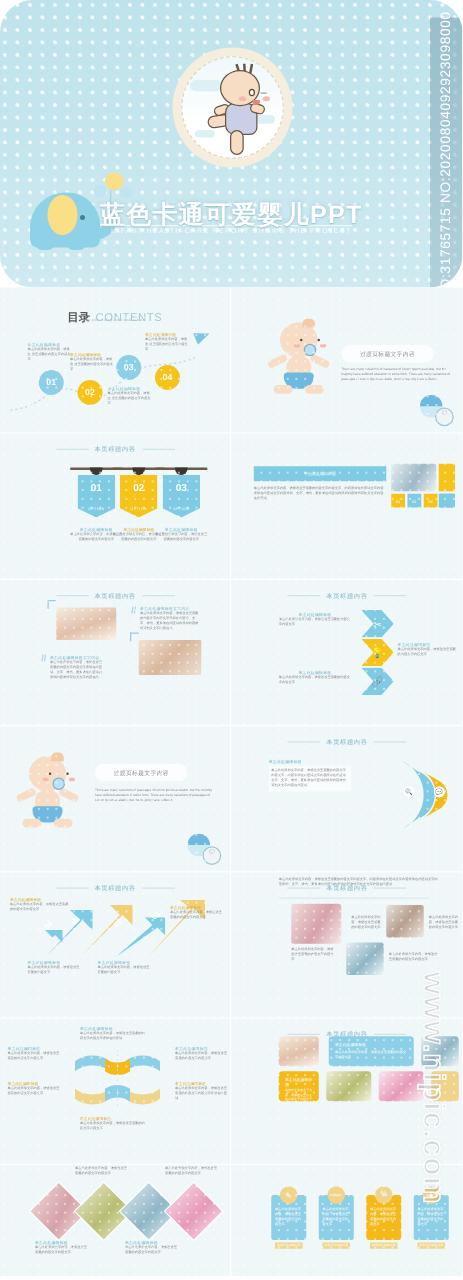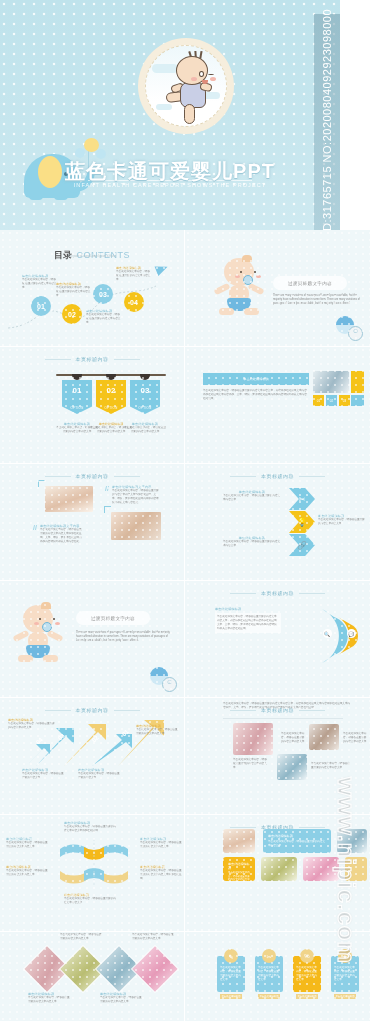--- a/index.html
+++ b/index.html
@@ -7,25 +7,26 @@
   body {
     font-family:"Liberation Sans", sans-serif;
     background:#ffffff;
     position:relative;
     overflow:hidden;
   }
   #page { position:relative; width:370px; height:1024px; background:#fff; }
 
   
   .cover {
-    position:relative; width:340px; height:230px;
+    position:relative; width:370px; height:230px;
     background:
       radial-gradient(circle at 4px 4px, rgba(255,255,255,.85) 1.4px, transparent 1.6px) 0 0/10px 10px,
       linear-gradient(180deg,#bfe3ec 0%, #c6e6ee 55%, #cfeaf1 100%);
     overflow:hidden;
+    border-radius:26px;
   }
   .cover-badge {
     position:absolute; left:138px; top:38px; width:96px; height:96px;
     border-radius:50%;
     background:#f6eedd;
     box-shadow:0 0 0 0 #f6eedd;
   }
   .cover-badge::before{
     content:""; position:absolute; inset:-5px; border-radius:50%;
     background:

